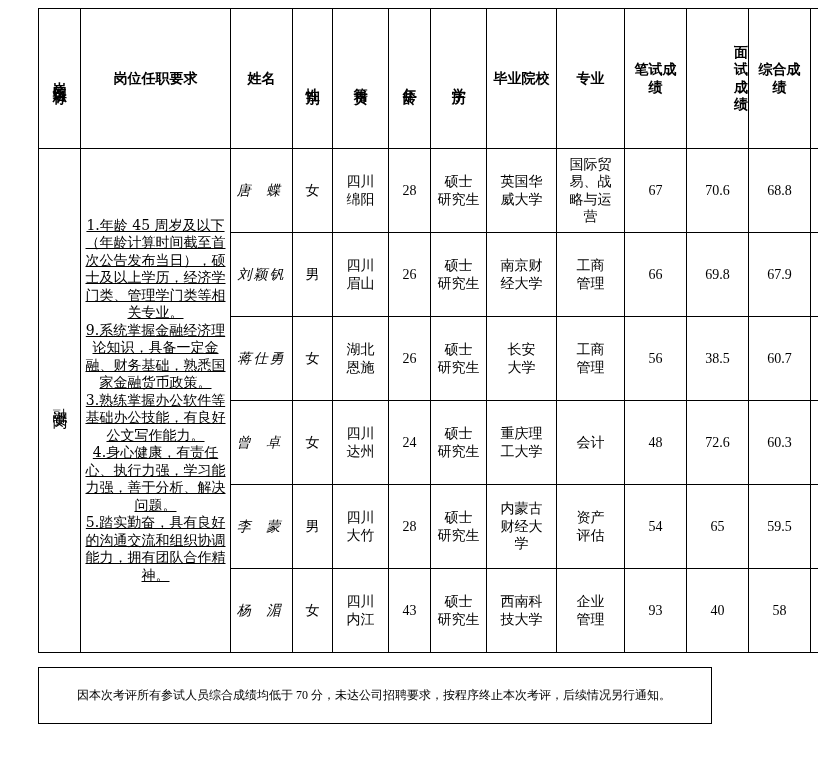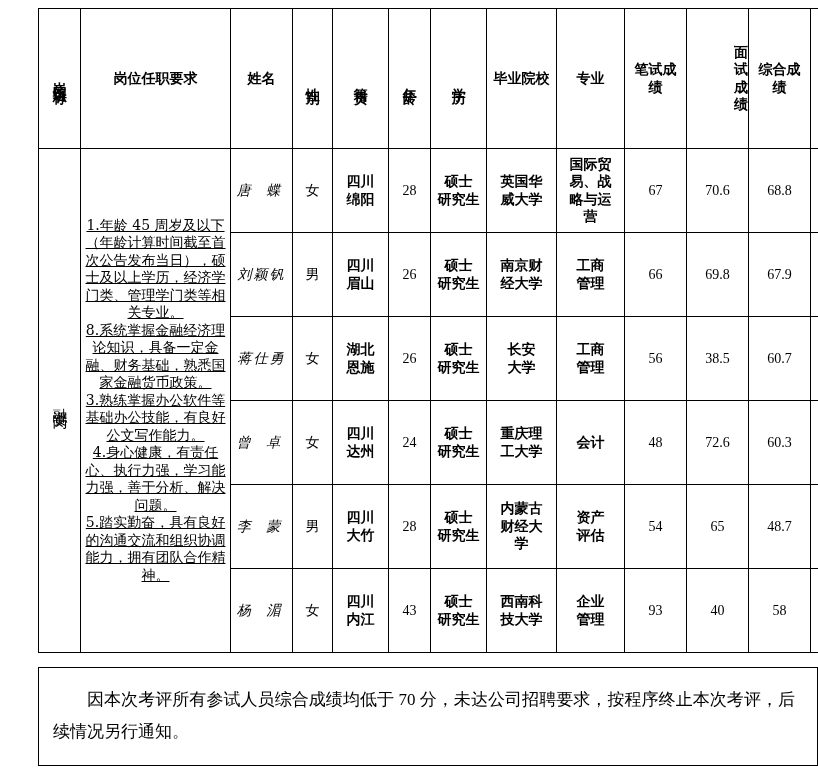--- a/index.html
+++ b/index.html
@@ -85,29 +85,28 @@
     font-size: 15px;
     letter-spacing: 6px;
     padding-left: 6px;
     font-style: italic;
   }
   td.small {
     font-size: 14px;
   }
   .multiline {
     white-space: pre-line;
-    font-weight: bold;
   }
   .notebox {
     margin-top: 14px;
     border: 1px solid #000000;
-    width: 780px;
+    width: 674px;
     box-sizing: border-box;
     padding: 16px 22px 16px 14px;
-    font-size: 17px;
+    font-size: 12px;
     line-height: 1.9;
     text-align: justify;
   }
   .notebox p {
     margin: 0;
     text-indent: 2em;
   }
 </style>
 </head>
 <body>
@@ -161,21 +160,21 @@
     </thead>
     <tbody>
       <tr style="height:84px;">
         <td class="postname" rowspan="6">
           <div class="postname-inner">
             <span class="vert" style="font-size:15px; font-weight:normal;">融资岗</span>
           </div>
         </td>
         <td class="requirements" rowspan="6">
           <p>1.年龄 45 周岁及以下（年龄计算时间截至首次公告发布当日），硕士及以上学历，经济学门类、管理学门类等相关专业。</p>
-          <p>8.系统掌握金融经济理论知识，具备一定金融、财务基础，熟悉国家金融货币政策。</p>
+          <p>9.系统掌握金融经济理论知识，具备一定金融、财务基础，熟悉国家金融货币政策。</p>
           <p>3.熟练掌握办公软件等基础办公技能，有良好公文写作能力。</p>
           <p>4.身心健康，有责任心、执行力强，学习能力强，善于分析、解决问题。</p>
           <p>5.踏实勤奋，具有良好的沟通交流和组织协调能力，拥有团队合作精神。</p>
         </td>
         <td class="namecell">唐 蝶</td>
         <td class="small">女</td>
         <td class="small multiline">四川
 绵阳</td>
         <td class="small">28</td>
         <td class="small multiline">硕士
@@ -249,21 +248,21 @@
         <td class="small">28</td>
         <td class="small multiline">硕士
 研究生</td>
         <td class="small multiline">内蒙古
 财经大
 学</td>
         <td class="small multiline">资产
 评估</td>
         <td class="small">54</td>
         <td class="small">65</td>
-        <td class="small">48.7</td>
+        <td class="small">59.5</td>
         <td class="small">5</td>
       </tr>
       <tr style="height:84px;">
         <td class="namecell">杨 湄</td>
         <td class="small">女</td>
         <td class="small multiline">四川
 内江</td>
         <td class="small">43</td>
         <td class="small multiline">硕士
 研究生</td>

